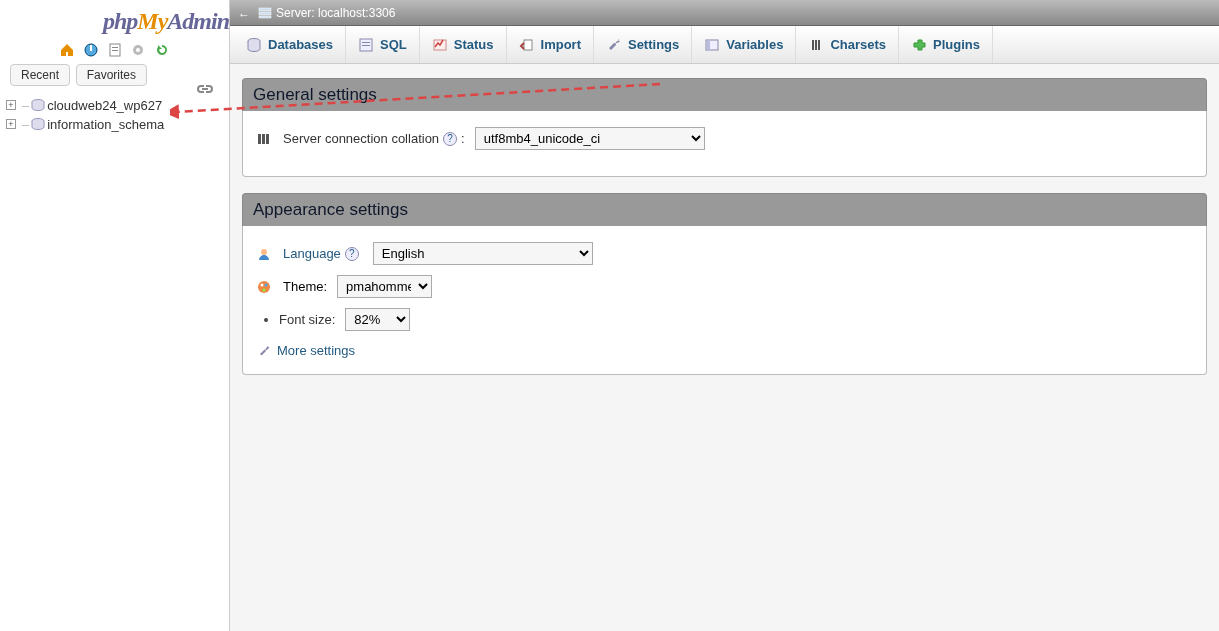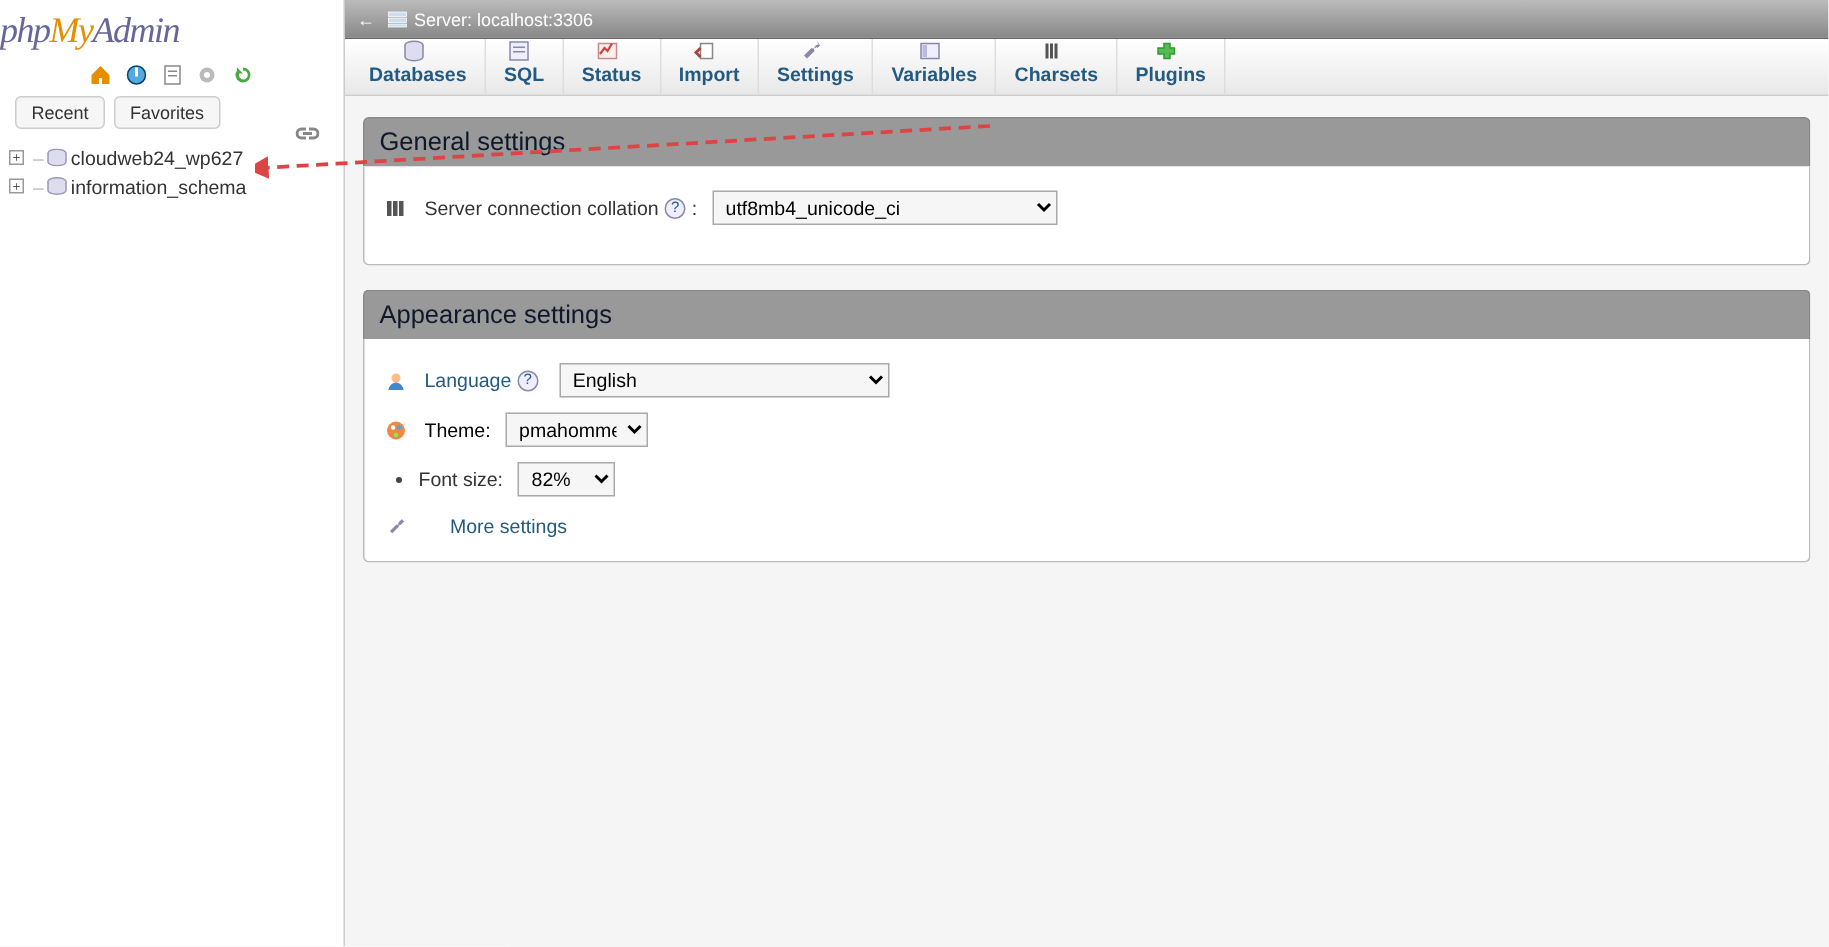--- a/index.html
+++ b/index.html
@@ -1,19 +1,19 @@
 <!DOCTYPE html>
 <html><head>
 <meta charset="utf-8">
 <style>
 * { box-sizing: border-box; margin: 0; padding: 0; }
 body { font-family: sans-serif; font-size: 13px; color: #444; background: #fff; width: 1219px; height: 631px; overflow: hidden; }
 .layout { display: flex; height: 100%; }
 .sidebar { width: 230px; background: #fff; border-right: 1px solid #ccc; position: relative; }
-.logo { text-align: left; padding: 8px 0 4px; font-family: Georgia, serif; font-size: 24px; font-style: italic; font-weight: normal; letter-spacing: -1px; }
+.logo { text-align: right; padding: 8px 0 4px; font-family: Georgia, serif; font-size: 24px; font-style: italic; font-weight: bold; letter-spacing: -1px; }
 .logo .l1 { color: #666699; }
 .logo .l2 { color: #e48e00; }
 .logo .l3 { color: #666699; }
 .iconbar { text-align: center; padding: 2px 0 6px; }
 .iconbar span { display: inline-block; width: 16px; height: 16px; margin: 0 2px; vertical-align: middle; }
 .tabs-row { padding: 0 10px; }
 .tab-btn { display: inline-block; background: #f6f6f6; border: 1px solid #ccc; border-radius: 4px; padding: 3px 10px; font-size: 12px; color: #333; margin-right: 2px; cursor: pointer; }
 .link-ico { position: absolute; right: 16px; top: 84px; color: #888; }
 .tree { padding: 10px 4px 0 4px; font-size: 13px; }
 .tree-row { display: flex; align-items: center; padding: 2px 0; cursor: pointer; }
@@ -21,38 +21,38 @@
 .plus { border: 1px solid #999; width: 10px; height: 10px; font-size: 9px; line-height: 8px; text-align: center; color: #555; }
 .dash { color: #bbb; margin: 0 2px; }
 .db-ico { width: 14px; height: 12px; }
 .tree-label { color: #333; }
 
 .main { flex: 1; background: #f5f5f5; display: flex; flex-direction: column; }
 .topbar { height: 26px; background: linear-gradient(#bbb,#888); border-bottom: 1px solid #666; display: flex; align-items: center; padding: 0 8px; color: #fff; font-size: 12px; }
 .topbar .back { color: #fff; margin-right: 8px; cursor: pointer; }
 .topbar .sv-ico { margin-right: 4px; }
 .menubar { height: 38px; background: linear-gradient(#fff,#e8e8e8); border-bottom: 1px solid #ccc; display: flex; align-items: center; padding: 0 4px; }
-.menu-item { display: flex; align-items: center; padding: 0 12px; height: 100%; border-right: 1px solid #ddd; cursor: pointer; flex-direction: column; }
+.menu-item { display: flex; align-items: center; padding: 0 12px; height: 100%; border-right: 1px solid #ddd; cursor: pointer; }
 .menu-item .mi { width: 16px; height: 16px; margin-right: 6px; }
 .menu-item .ml { color: #235a81; font-weight: bold; }
 
 .content { padding: 14px 12px 0 12px; }
 .panel-hdr { background: #999; color: #0f172a; padding: 6px 10px; font-size: 17px; border: 1px solid #888; border-bottom: none; border-radius: 4px 4px 0 0; }
 .panel-body { background: #fff; border: 1px solid #bbb; border-top: none; border-radius: 0 0 4px 4px; padding: 16px 14px; margin-bottom: 16px; }
 .srow { display: flex; align-items: center; margin-bottom: 10px; }
 .srow .lab { margin-right: 10px; color: #333; display: flex; align-items: center; }
 .srow .lab svg, .srow .lab .lico { margin-right: 6px; }
 .help { display: inline-flex; width: 14px; height: 14px; border-radius: 50%; background: #eef; border: 1px solid #88a; color: #235a81; align-items: center; justify-content: center; font-size: 10px; margin-left: 4px; margin-right: 4px; }
 .srow select { border: 1px solid #aaa; background: #f6f6f6; padding: 2px 4px; font-size: 13px; }
 .sel-coll { width: 230px; }
 .sel-lang { width: 220px; }
 .sel-theme { width: 95px; }
 .sel-font { width: 65px; }
 .ul-bullet { list-style: disc; margin-left: 22px; }
-.link-row { display: flex; align-items: center; margin-top: 12px; gap: 23px; }
+.link-row { display: flex; align-items: center; margin-top: 12px; }
 .link-row a { color: #235a81; text-decoration: none; }
 .link-row .lico { margin-right: 6px; }
 
 .arrow { position: absolute; left: 170px; top: 82px; pointer-events: none; }
 
 svg { display: block; }
 </style>
 </head>
 <body>
 

